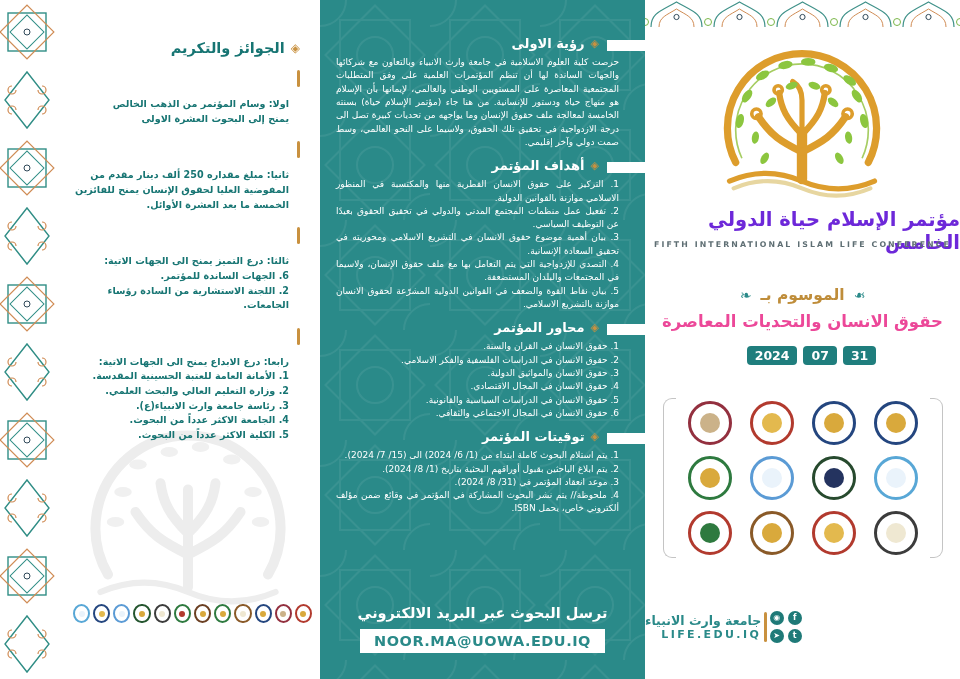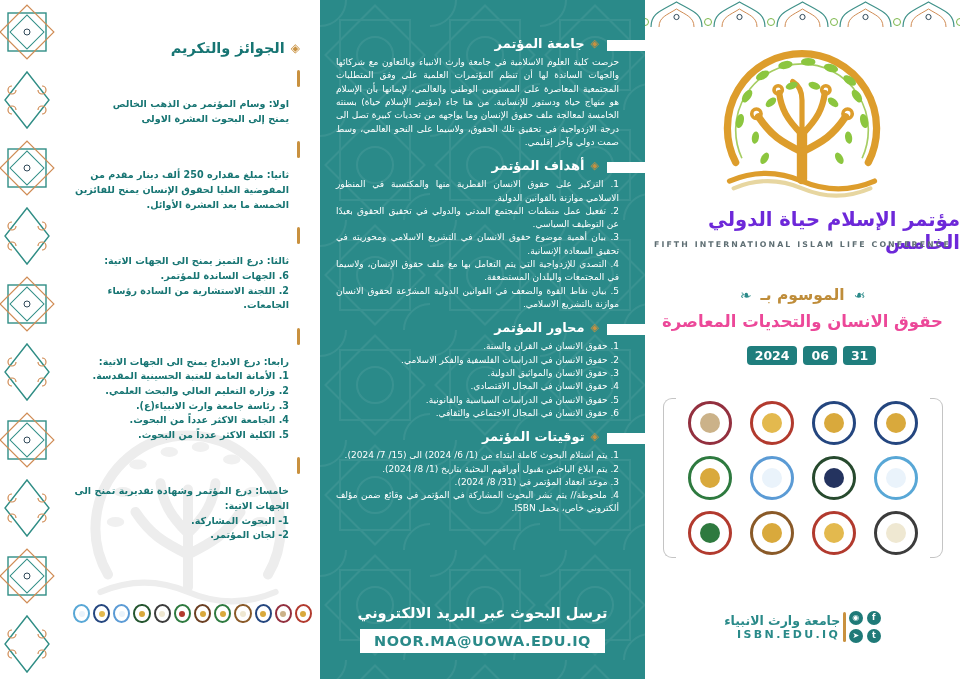--- a/index.html
+++ b/index.html
@@ -46,21 +46,21 @@
   .r-dates{position:absolute;top:346px;left:18px;right:0;display:flex;justify-content:center;gap:6px;direction:ltr;}
   .badge{background:#1f7e7d;color:#fff;font-weight:bold;font-size:12.5px;padding:2px 8px;border-radius:4px;}
   .partners-wrap{position:absolute;top:398px;left:0;right:0;display:flex;justify-content:center;align-items:center;gap:12px;}
   .bracket{width:12px;height:158px;border:1.6px solid #c4c4c4;}
   .bracket.l{border-right:none;border-radius:9px 0 0 9px;}
   .bracket.r{border-left:none;border-radius:0 9px 9px 0;}
   .partners{display:grid;grid-template-columns:repeat(4,44px);gap:11px 18px;}
   .partner{width:44px;height:44px;border-radius:50%;background:#fff;border:3px solid #888;
            display:flex;align-items:center;justify-content:center;box-sizing:border-box;}
   .partner span{width:20px;height:20px;border-radius:50%;display:block;}
-  .r-footer{position:absolute;bottom:36px;left:0;right:0;display:flex;justify-content:center;align-items:center;gap:3px;}
+  .r-footer{position:absolute;bottom:36px;left:0;right:0;display:flex;align-items:center;gap:3px;}
   .rf-text{text-align:right;direction:rtl;}
   .rf-org{color:#2a8a89;font-weight:bold;font-size:12.5px;}
   .rf-url{color:#2a8a89;font-weight:bold;font-size:11px;letter-spacing:2.4px;direction:ltr;}
   .rf-div{width:2.5px;height:30px;background:#c9913f;border-radius:2px;}
   .socials{display:grid;grid-template-columns:repeat(2,14px);gap:4px;}
   .soc{width:14px;height:14px;border-radius:50%;background:#1f7a78;color:#fff;font-size:8px;font-weight:bold;
        display:flex;align-items:center;justify-content:center;line-height:1;}
 </style>
 </head>
 <body>
@@ -131,27 +131,20 @@
       </div>
       <div class="award">
         <span class="bar"></span>
         <span>رابعا: درع الابداع يمنح الى الجهات الاتية:
 1. الأمانة العامة للعتبة الحسينية المقدسة.
 2. وزارة التعليم العالي والبحث العلمي.
 3. رئاسة جامعة وارث الانبياء(ع).
 4. الجامعة الاكثر عدداً من البحوث.
 5. الكلية الاكثر عدداً من البحوث.</span>
       </div>
-      <div class="award">
-        <span class="bar"></span>
-        <span>خامسا: درع المؤتمر وشهادة تقديرية تمنح الى
-الجهات الاتية:
-1- البحوث المشاركة.
-2- لجان المؤتمر.</span>
-      </div>
     </div>
 
     <div class="mini-row">
         <div class="mini" style="border-color: rgb(178, 58, 46);">
           <span style="background: rgb(217, 169, 60);"></span>
         </div>
         <div class="mini" style="border-color: rgb(147, 48, 63);">
           <span style="background: rgb(203, 178, 137);"></span>
         </div>
         <div class="mini" style="border-color: rgb(36, 70, 127);">
@@ -199,21 +192,21 @@
         </pattern>
       </defs>
       <rect width="325" height="679" fill="url(#pmid)"></rect>
     </svg>
 
     <div class="mid-flow">
       <div class="m-section">
         <div class="m-head">
           <span class="m-tab"></span>
           <span class="diamond">◈</span>
-          <span>جامعة المؤتمر</span>
+          <span>رؤية الاولى</span>
         </div>
         <div class="m-body">حرصت كلية العلوم الاسلامية في جامعة وارث الانبياء وبالتعاون مع شركائها والجهات الساندة لها أن تنظم المؤتمرات العلمية على وفق المتطلبات المجتمعية المعاصرة على المستويين الوطني والعالمي، لإيمانها بأن الإسلام هو منهاج حياة ودستور للإنسانية. من هنا جاء (مؤتمر الإسلام حياة) بسنته الخامسة لمعالجة ملف حقوق الإنسان وما يواجهه من تحديات كبيرة تصل الى درجة الازدواجية في تحقيق تلك الحقوق، ولاسيما على النحو العالمي، وسط صمت دولي وآخر إقليمي.</div>
       </div>
 
       <div class="m-section">
         <div class="m-head">
           <span class="m-tab"></span>
           <span class="diamond">◈</span>
           <span>أهداف المؤتمر</span>
         </div>
@@ -319,21 +312,21 @@
 
     <div class="r-tagrow">
       <span class="flourish">❧</span>
       <span class="r-taglabel">الموسوم بـ</span>
       <span class="flourish mir">❧</span>
     </div>
     <div class="r-tagtitle">حقوق الانسان والتحديات المعاصرة</div>
 
     <div class="r-dates">
       <span class="badge">2024</span>
-      <span class="badge">06</span>
+      <span class="badge">07</span>
       <span class="badge">31</span>
     </div>
 
     <div class="partners-wrap">
       <div class="bracket l"></div>
       <div class="partners">
           <div class="partner" style="border-color: rgb(147, 48, 63);">
             <span style="background: rgb(203, 178, 137);"></span>
           </div>
           <div class="partner" style="border-color: rgb(178, 58, 46);">
@@ -369,21 +362,21 @@
           <div class="partner" style="border-color: rgb(60, 60, 60);">
             <span style="background: rgb(239, 232, 210);"></span>
           </div>
         </div>
       <div class="bracket r"></div>
     </div>
 
     <div class="r-footer">
       <div class="rf-text">
         <div class="rf-org">جامعة وارث الانبياء</div>
-        <div class="rf-url">ISBN.EDU.IQ</div>
+        <div class="rf-url">LIFE.EDU.IQ</div>
       </div>
       <div class="rf-div"></div>
       <div class="socials">
           <div class="soc">◉</div>
           <div class="soc">f</div>
           <div class="soc">➤</div>
           <div class="soc">t</div>
         </div>
     </div>
   </div>

